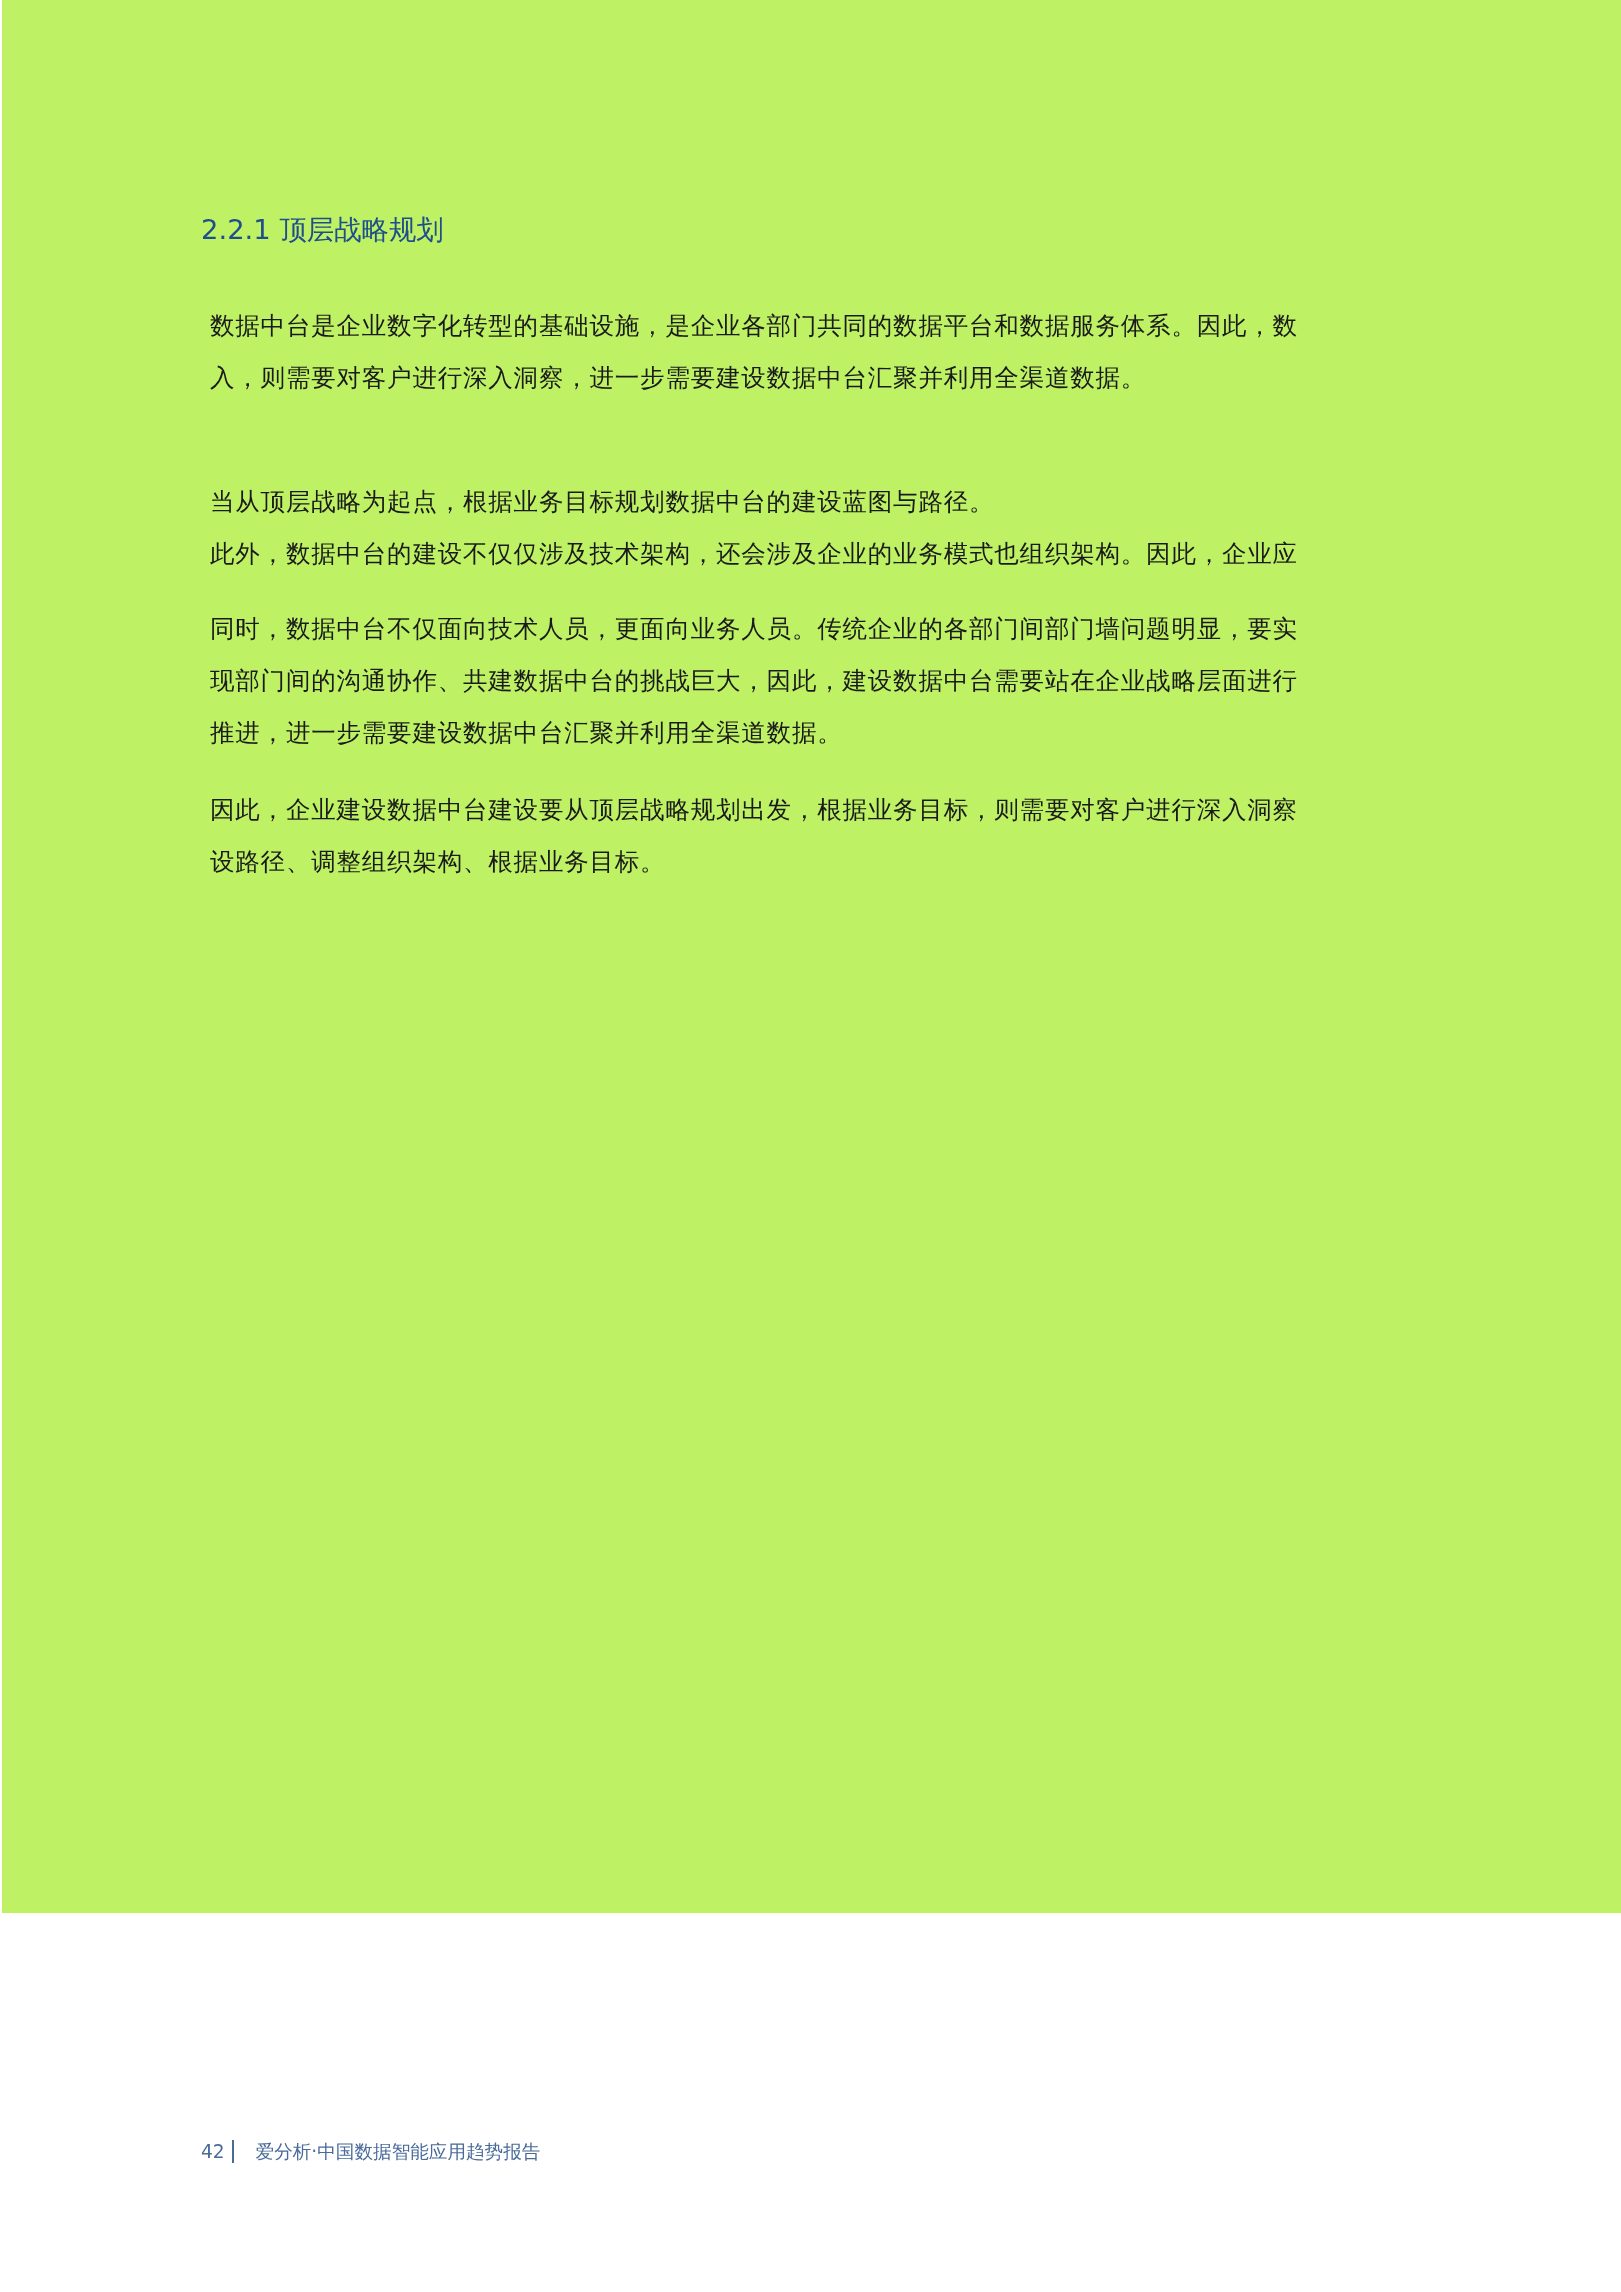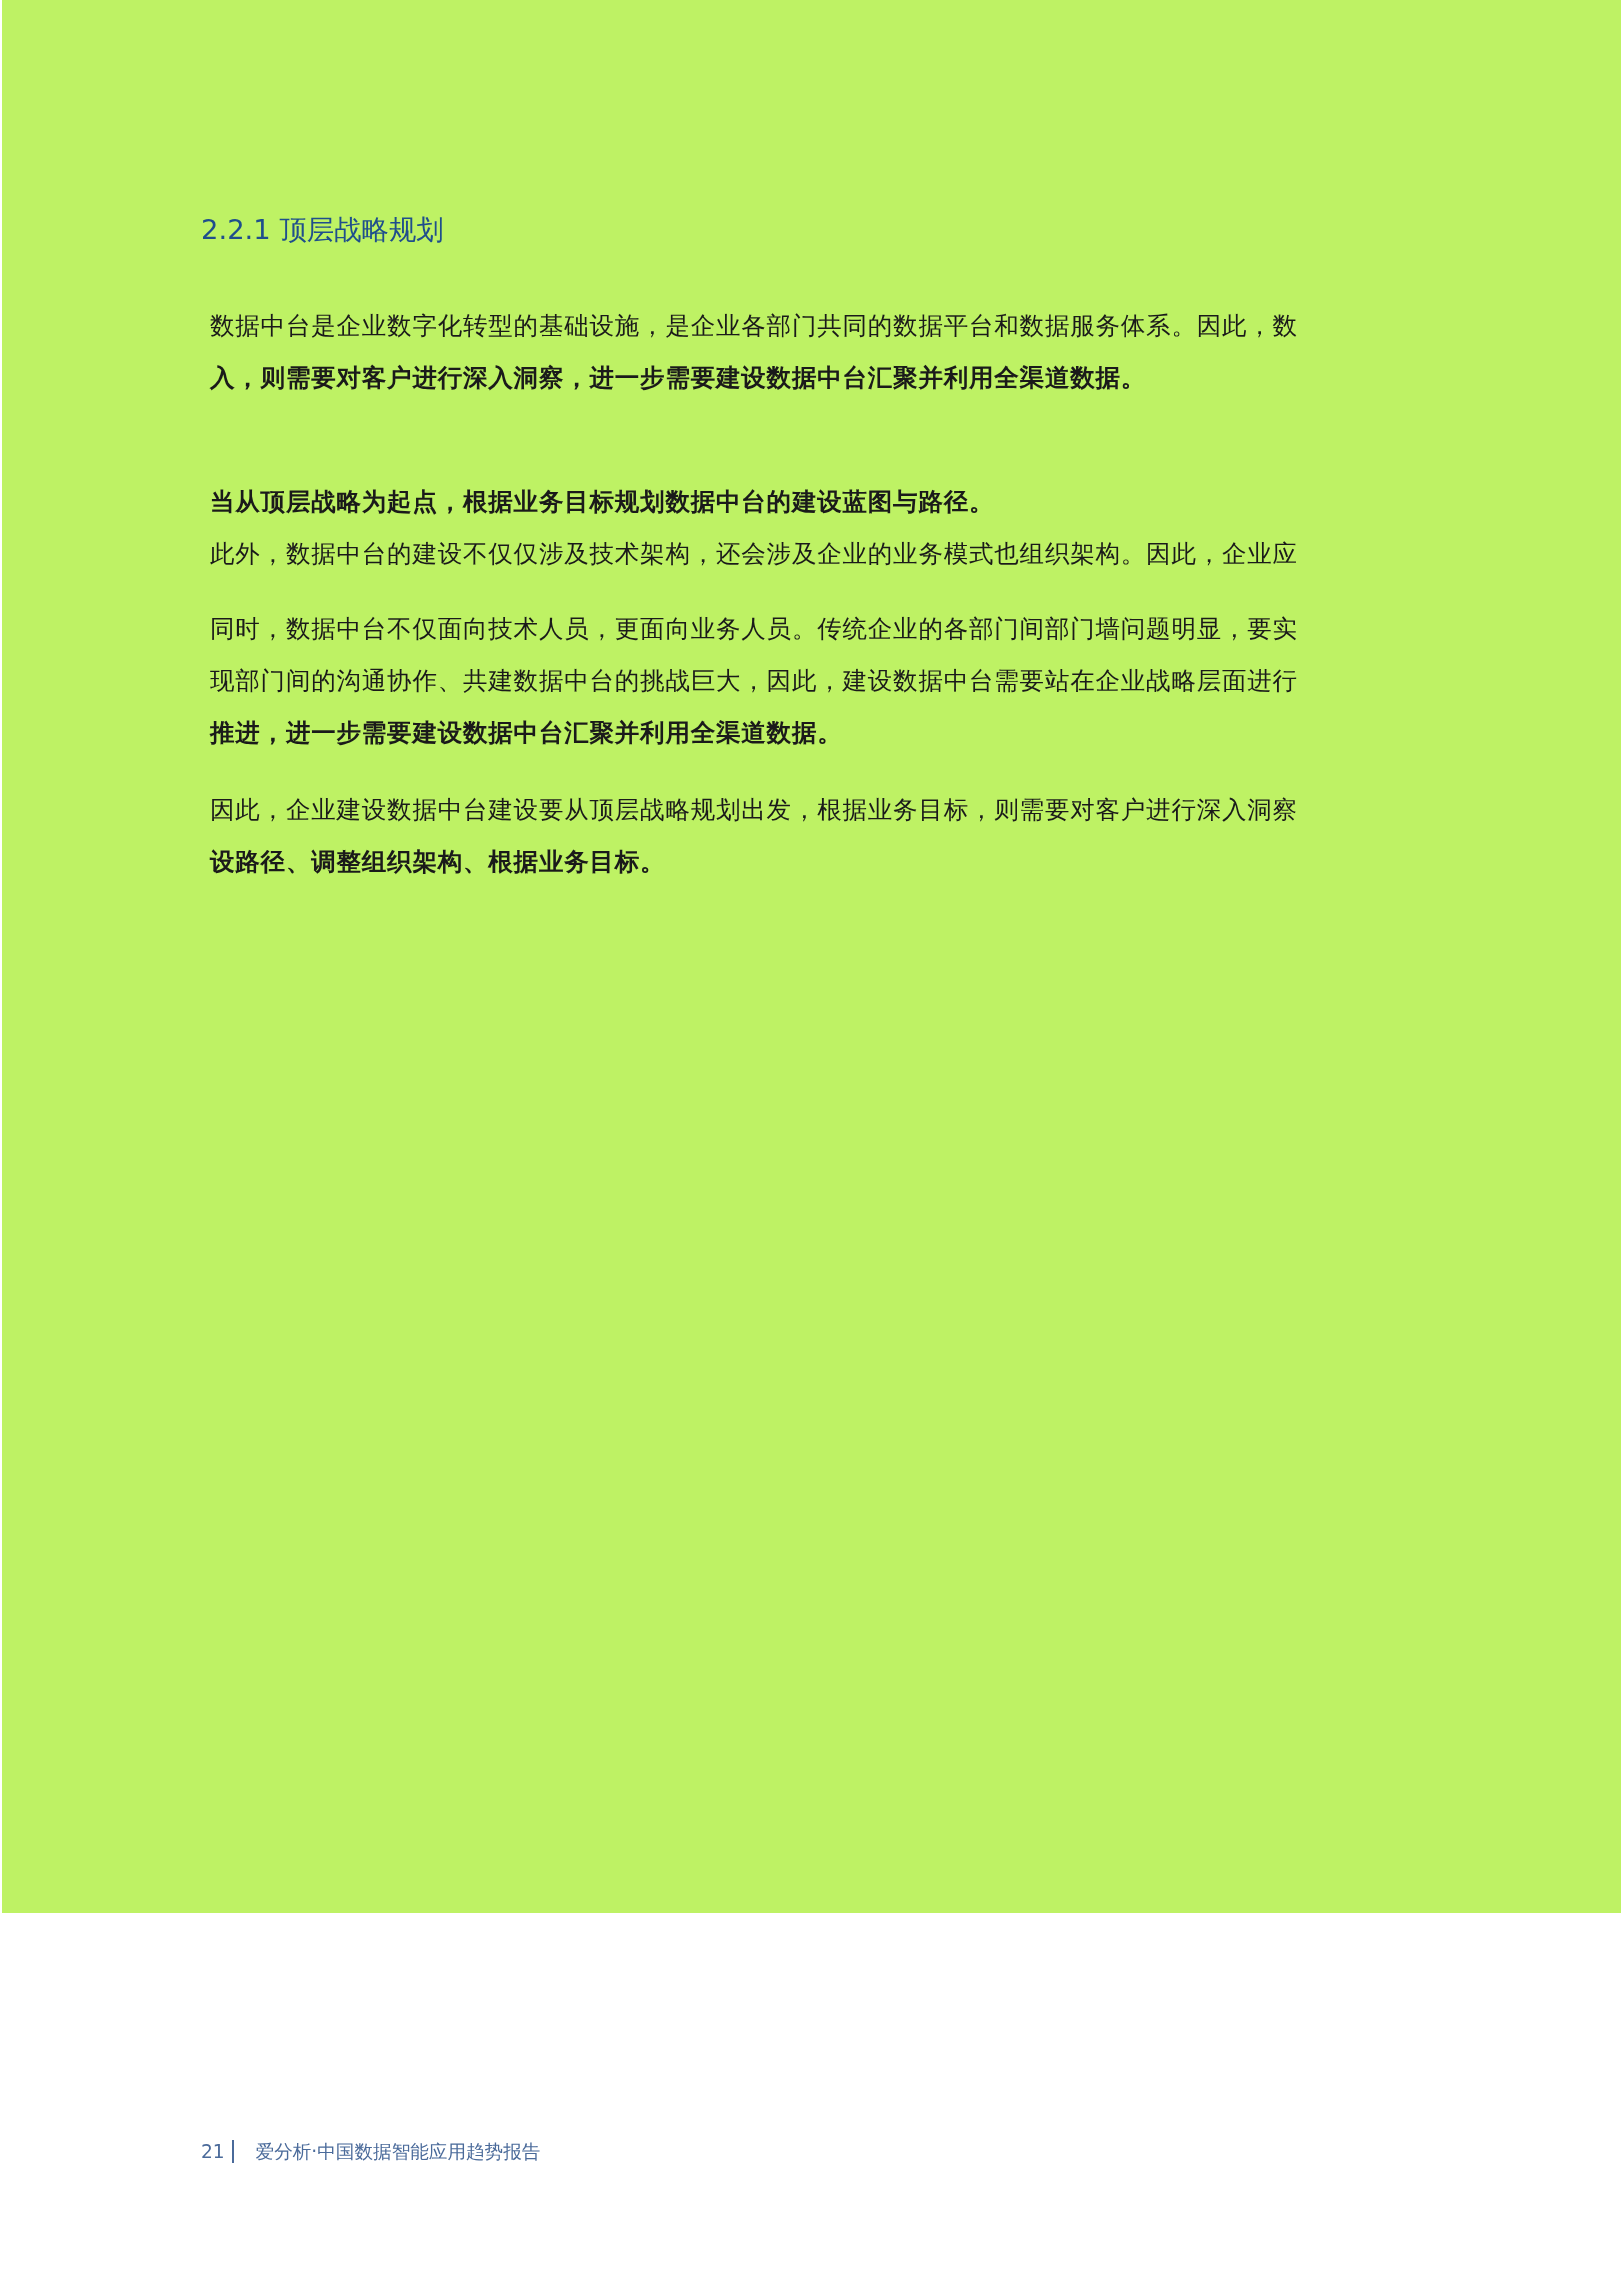--- a/index.html
+++ b/index.html
@@ -51,21 +51,20 @@
       text-align: justify;
     }
     .para .line {
       display: block;
       white-space: nowrap;
       text-align: justify;
       text-align-last: justify;
     }
     .para .line.last {
       text-align-last: left;
-      font-weight: bold;
     }
     .footer {
       position: absolute;
       left: 199px;
       top: 2137px;
       height: 29px;
       display: flex;
       align-items: center;
       font-size: 18.6px;
       color: #4a6a9a;
@@ -108,19 +107,19 @@
     </p>
 
     <p class="para" style="top:776px;">
       <span class="line">因此，企业建设数据中台建设要从顶层战略规划出发，根据业务目标，则需要对客户进行深入洞察</span>
       <span class="line last">设路径、调整组织架构、根据业务目标。</span>
     </p>
 
   </div>
 
   <div class="footer">
-    <span class="page-number">21</span>
+    <span class="page-number">42</span>
     <span class="divider"></span>
     <span class="report-title">爱分析·中国数据智能应用趋势报告</span>
   </div>
 
 </div>
 
 
 </body></html>

